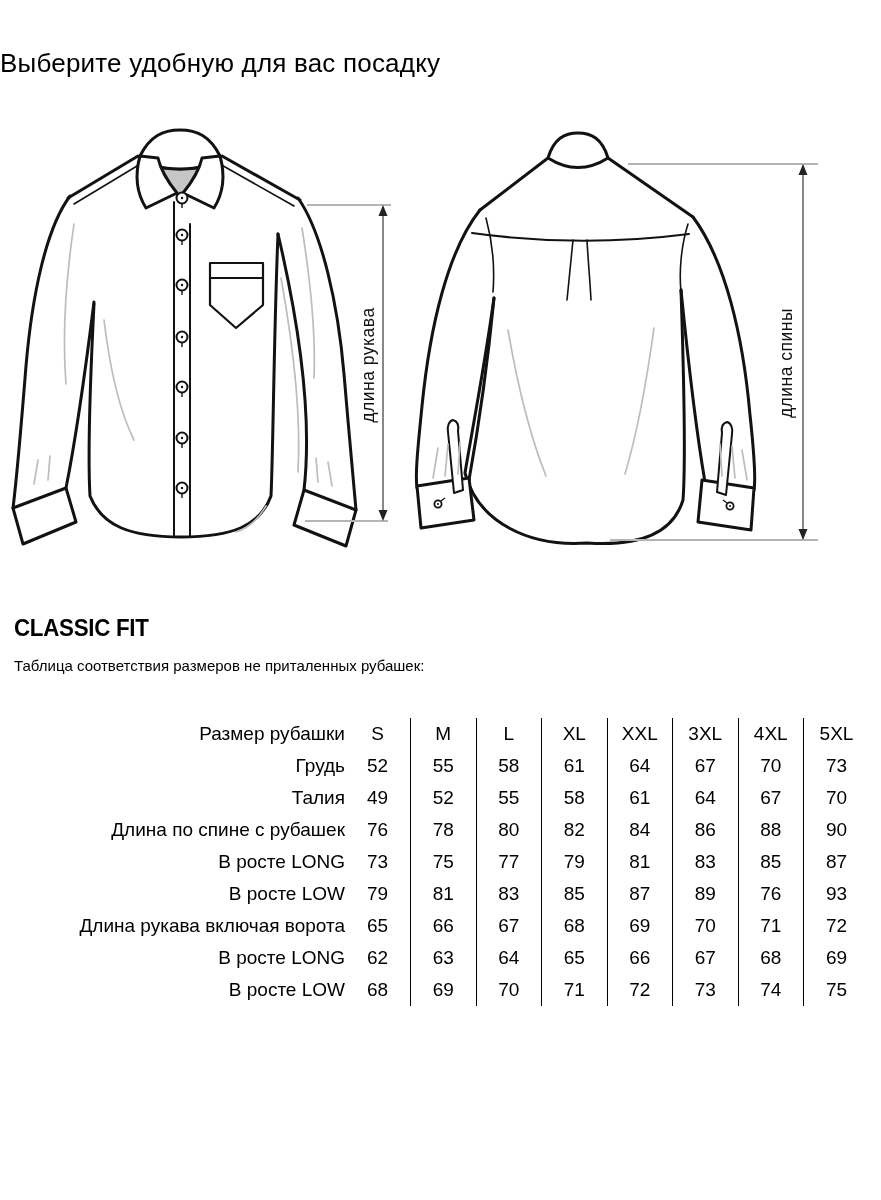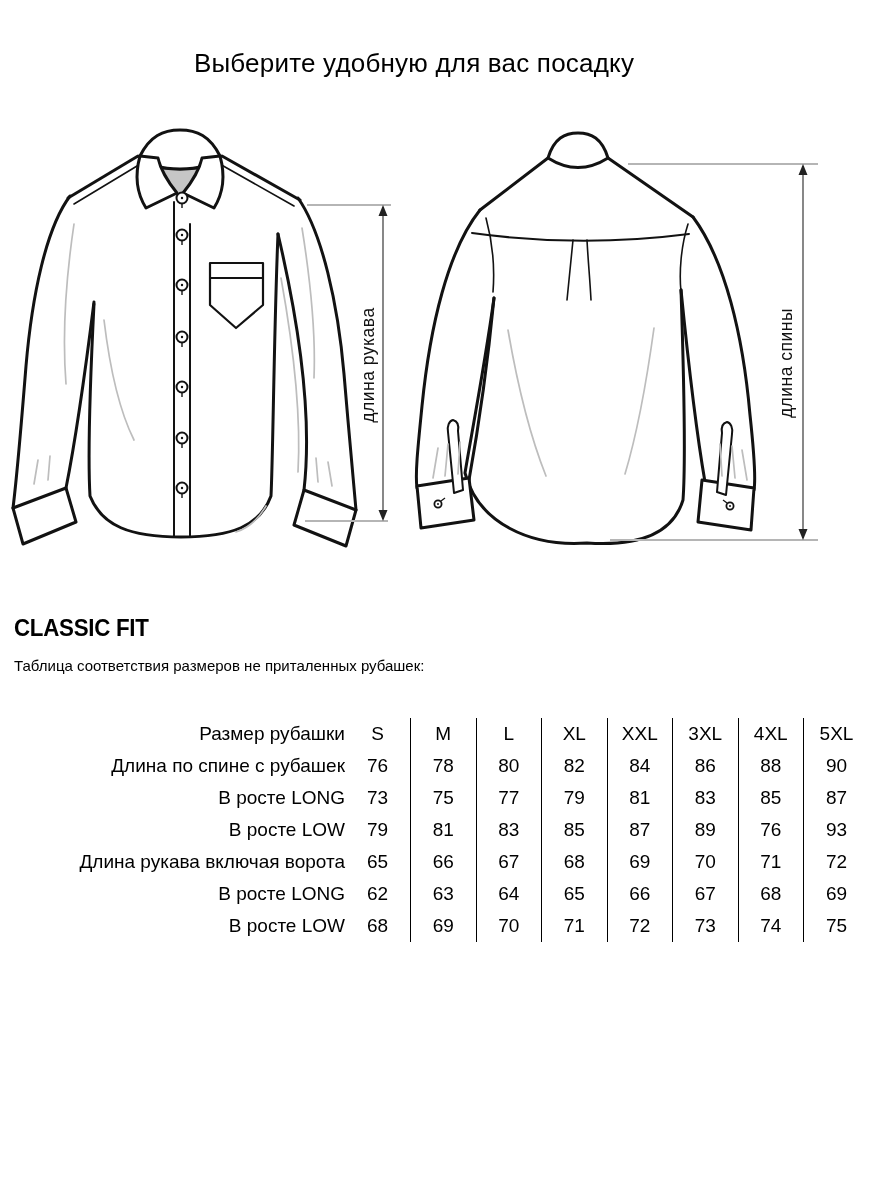--- a/index.html
+++ b/index.html
@@ -1,18 +1,18 @@
 <!DOCTYPE html>
 <html><head>
 <meta charset="utf-8">
 <style>
   html,body{margin:0;padding:0;background:#fff;}
   .page{position:relative;width:881px;height:1200px;background:#fff;overflow:hidden;
         font-family:"Liberation Sans",sans-serif;color:#000;}
-  .title{position:absolute;top:48px;left:0;width:828px;text-align:center;
+  .title{position:absolute;top:48px;left:0;width:828px;text-align:left;
          font-size:26px;font-weight:400;letter-spacing:.2px;}
   .fig{position:absolute;}
   .heading{position:absolute;left:14px;top:614px;font-size:24px;font-weight:800;
            letter-spacing:-.3px;transform:scaleX(.93);transform-origin:0 50%;}
   .subtitle{position:absolute;left:14px;top:657px;font-size:15px;}
   .table-wrap{position:absolute;left:14px;top:718px;}
   table.size{border-collapse:collapse;table-layout:fixed;width:855px;font-size:19px;
              font-family:"Liberation Sans",sans-serif;}
   table.size td{height:32px;padding:0;white-space:nowrap;}
   table.size td.lbl{width:331px;text-align:right;}
@@ -197,20 +197,42 @@
             <td class="val sep">L</td>
             <td class="val sep">XL</td>
             <td class="val sep">XXL</td>
             <td class="val sep">3XL</td>
             <td class="val sep">4XL</td>
             <td class="val sep">5XL</td>
           </tr>
         </thead>
         <tbody>
           <tr>
+            <td class="lbl">Грудь</td>
+            <td class="val">52</td>
+            <td class="val sep">55</td>
+            <td class="val sep">58</td>
+            <td class="val sep">61</td>
+            <td class="val sep">64</td>
+            <td class="val sep">67</td>
+            <td class="val sep">70</td>
+            <td class="val sep">73</td>
+          </tr>
+          <tr>
+            <td class="lbl">Талия</td>
+            <td class="val">49</td>
+            <td class="val sep">52</td>
+            <td class="val sep">55</td>
+            <td class="val sep">58</td>
+            <td class="val sep">61</td>
+            <td class="val sep">64</td>
+            <td class="val sep">67</td>
+            <td class="val sep">70</td>
+          </tr>
+          <tr>
             <td class="lbl">Длина по спине с рубашек</td>
             <td class="val">76</td>
             <td class="val sep">78</td>
             <td class="val sep">80</td>
             <td class="val sep">82</td>
             <td class="val sep">84</td>
             <td class="val sep">86</td>
             <td class="val sep">88</td>
             <td class="val sep">90</td>
           </tr>

